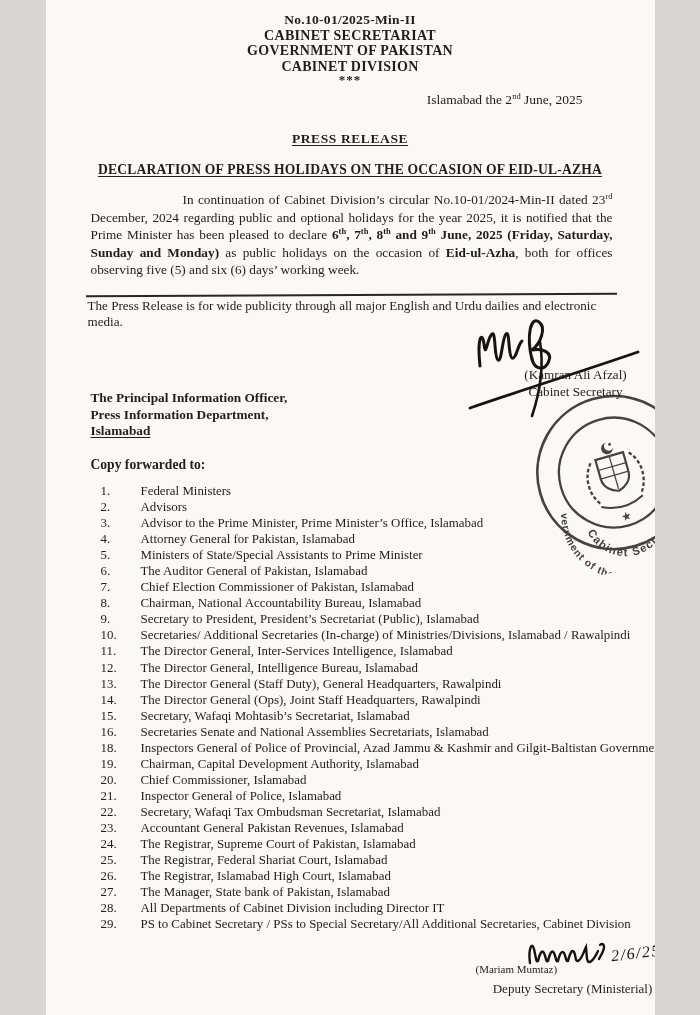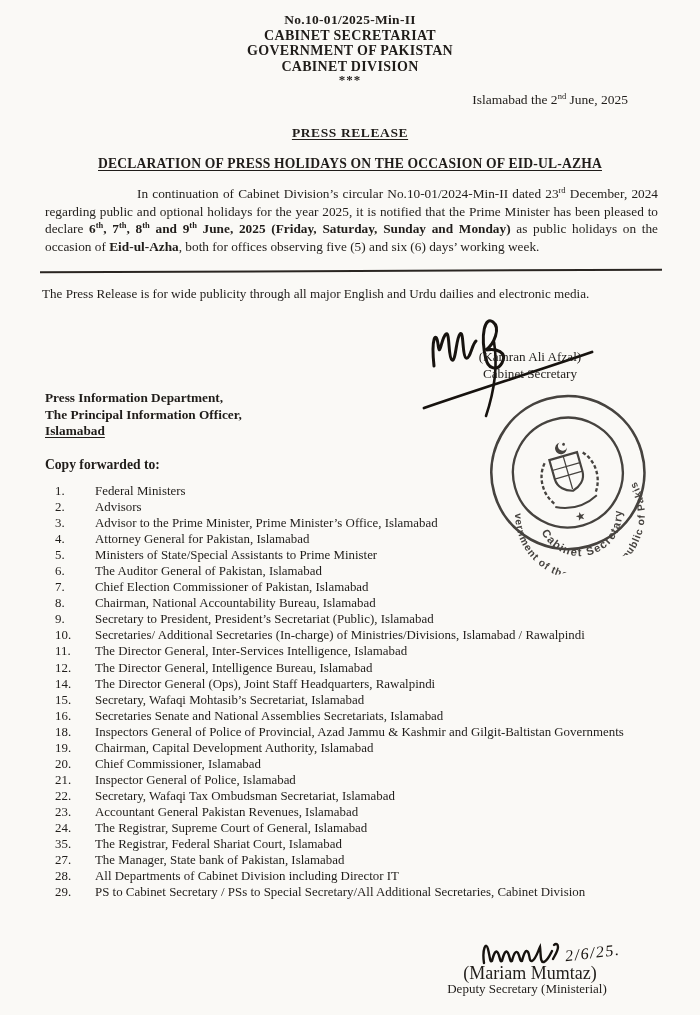--- a/index.html
+++ b/index.html
@@ -1,56 +1,56 @@
 <!DOCTYPE html>
 <html><head>
 <meta charset="utf-8">
 <style>
   * { margin:0; padding:0; box-sizing:border-box; }
   html,body { background:#d8d6d2; }
   body { font-family:"Liberation Serif","DejaVu Serif",serif; }
   .page {
-    position:relative; width:700px; height:1015px; margin:0 auto;
+    position:relative; width:609px; height:1015px; margin:0 auto;
     background:#faf9f6; color:#201d1a; overflow:hidden;
   }
   
   .header { padding-top:12px; text-align:center; font-weight:bold; font-size:14px; line-height:15.5px; letter-spacing:.3px; }
   .header .ref { font-size:13.5px; }
   .header .stars { font-size:13px; letter-spacing:1px; line-height:12px; }
   .dateline { text-align:right; padding-right:72px; font-size:13.5px; margin-top:6px; }
   sup { font-size:8.5px; vertical-align:super; line-height:0; }
   
-  .pr-heading { text-align:center; margin-top:17px; font-size:13.5px; font-weight:bold; letter-spacing:.6px; }
+  .pr-heading { text-align:center; margin-top:23px; font-size:13.5px; font-weight:bold; letter-spacing:.6px; }
   .pr-heading span, .doc-title span { text-decoration:underline; text-underline-offset:2px; }
   .doc-title { text-align:center; margin-top:15px; font-size:13.6px; font-weight:bold; letter-spacing:.2px; }
   
   .body-para {
     margin:13px 42px 15px 45px; font-size:13.3px; line-height:17.6px;
     text-align:justify; text-indent:92px;
   }
   .rule { margin:13px 38px 0 40px; border-top:2px solid #2a2622; transform:rotate(-.25deg); }
-  .publicity { margin:14px 45px 0 42px; font-size:13.1px; }
+  .publicity { margin:2px 45px 0 42px; font-size:13.1px; }
   
   .sig1-svg { position:absolute; left:420px; top:308px; }
-  .sig1-text { position:absolute; left:452px; top:348px; width:156px; text-align:center; font-size:13.2px; line-height:17px; }
+  .sig1-text { position:absolute; left:452px; top:366px; width:156px; text-align:center; font-size:13.2px; line-height:17px; }
   
   .addressee { position:absolute; left:45px; top:390px; font-size:13.3px; font-weight:bold; line-height:16.5px; }
   .addressee .city { text-decoration:underline; text-underline-offset:2px; }
   
   .seal { position:absolute; left:487px; top:378px; transform:rotate(-16deg); opacity:.88; }
   .seal text { font-family:"Liberation Sans","DejaVu Sans",sans-serif; }
   
   .copy-heading { position:absolute; left:45px; top:457px; font-size:13.6px; font-weight:bold; }
   .copy-list { position:absolute; left:55px; top:483px; width:600px; list-style:none; }
   .copy-item { display:flex; font-size:12.9px; line-height:16.05px; }
   .li-no { width:40px; flex:0 0 40px; }
   
   .sig2-svg { position:absolute; left:478px; top:935px; }
   .hand-date { position:absolute; left:565px; top:944px; font-size:16px; font-style:italic; letter-spacing:1.5px; transform:rotate(-7deg); color:#17130f; }
-  .sig2-name { position:absolute; left:430px; top:963px; width:200px; text-align:center; font-size:18px; }
+  .sig2-name { position:absolute; left:430px; top:963px; width:200px; text-align:left; font-size:11px; }
   .sig2-title { position:absolute; left:412px; top:981px; width:230px; text-align:center; font-size:13px; }
   .ink { stroke:#17130f; fill:none; stroke-linecap:round; }
 </style>
 </head>
 <body>
 
 <div class="page">
 
   <div class="header">
     <div class="ref">No.10-01/2025-Min-II</div>
@@ -75,22 +75,22 @@
     <path class="ink" stroke-width="3" d="M66,52 C60,26 65,8 73,14 C81,20 74,36 66,42 C76,40 88,44 82,55 C77,64 67,60 66,50"></path>
     <path class="ink" stroke-width="2.6" d="M74,34 C78,58 74,84 66,108"></path>
     <path class="ink" stroke-width="2.8" d="M4,100 C50,84 120,62 172,44"></path>
   </svg>
   <div class="sig1-text">
     <div>(Kamran Ali Afzal)</div>
     <div>Cabinet Secretary</div>
   </div>
 
   <div class="addressee">
+    <div>The Principal Information Officer,</div>
     <div>Press Information Department,</div>
-    <div>The Principal Information Officer,</div>
     <div class="city">Islamabad</div>
   </div>
 
   <svg class="seal" width="162" height="190" viewBox="0 0 180 211">
     <g stroke="#2e2a26" fill="none">
       <circle cx="90" cy="105" r="85" stroke-width="3"></circle>
       <circle cx="90" cy="105" r="61" stroke-width="2.6"></circle>
     </g>
     <defs>
       <path id="outerArc" d="M 21,133 A 72,72 0 1 0 159,133"></path>
@@ -160,20 +160,24 @@
     </li>
       <li class="copy-item">
       <span class="li-no">11.</span>
       <span class="li-text">The Director General, Inter-Services Intelligence, Islamabad</span>
     </li>
       <li class="copy-item">
       <span class="li-no">12.</span>
       <span class="li-text">The Director General, Intelligence Bureau, Islamabad</span>
     </li>
       <li class="copy-item">
+      <span class="li-no">13.</span>
+      <span class="li-text">The Director General (Staff Duty), General Headquarters, Rawalpindi</span>
+    </li>
+      <li class="copy-item">
       <span class="li-no">14.</span>
       <span class="li-text">The Director General (Ops), Joint Staff Headquarters, Rawalpindi</span>
     </li>
       <li class="copy-item">
       <span class="li-no">15.</span>
       <span class="li-text">Secretary, Wafaqi Mohtasib’s Secretariat, Islamabad</span>
     </li>
       <li class="copy-item">
       <span class="li-no">16.</span>
       <span class="li-text">Secretaries Senate and National Assemblies Secretariats, Islamabad</span>
@@ -197,25 +201,29 @@
       <li class="copy-item">
       <span class="li-no">22.</span>
       <span class="li-text">Secretary, Wafaqi Tax Ombudsman Secretariat, Islamabad</span>
     </li>
       <li class="copy-item">
       <span class="li-no">23.</span>
       <span class="li-text">Accountant General Pakistan Revenues, Islamabad</span>
     </li>
       <li class="copy-item">
       <span class="li-no">24.</span>
-      <span class="li-text">The Registrar, Supreme Court of General, Islamabad</span>
-    </li>
-      <li class="copy-item">
-      <span class="li-no">35.</span>
+      <span class="li-text">The Registrar, Supreme Court of Pakistan, Islamabad</span>
+    </li>
+      <li class="copy-item">
+      <span class="li-no">25.</span>
       <span class="li-text">The Registrar, Federal Shariat Court, Islamabad</span>
+    </li>
+      <li class="copy-item">
+      <span class="li-no">26.</span>
+      <span class="li-text">The Registrar, Islamabad High Court, Islamabad</span>
     </li>
       <li class="copy-item">
       <span class="li-no">27.</span>
       <span class="li-text">The Manager, State bank of Pakistan, Islamabad</span>
     </li>
       <li class="copy-item">
       <span class="li-no">28.</span>
       <span class="li-text">All Departments of Cabinet Division including Director IT</span>
     </li>
       <li class="copy-item">

